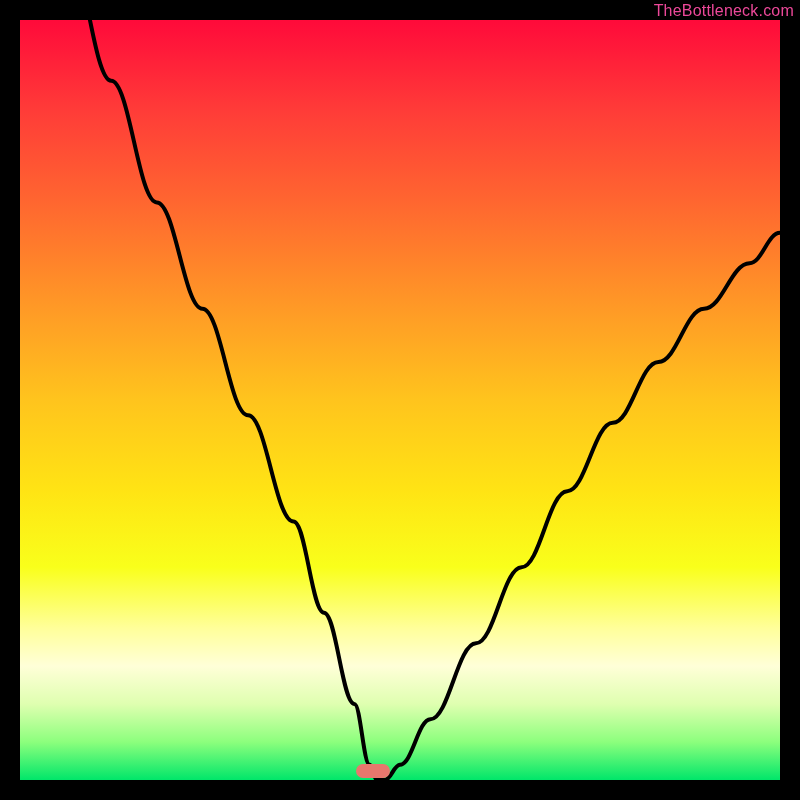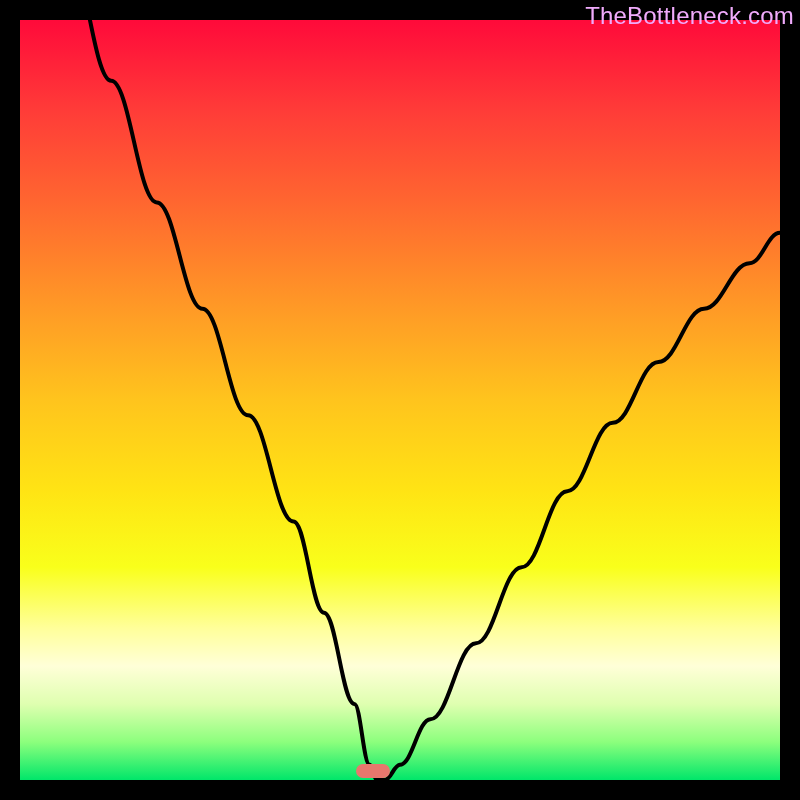--- a/index.html
+++ b/index.html
@@ -48,22 +48,22 @@
   }
   .marker {
     position: absolute;
     background: #e7776d;
     border-radius: 999px;
   }
   .watermark {
     position: absolute;
     top: 2px;
     right: 6px;
-    color: #f0abfc;
-    font-size: 24px;
+    color: #ec4899;
+    font-size: 16px;
     font-weight: 500;
     letter-spacing: 0.2px;
     margin-left: 39px;
   }
 </style>
 </head>
 <body>
 
 <div class="stage">
 

